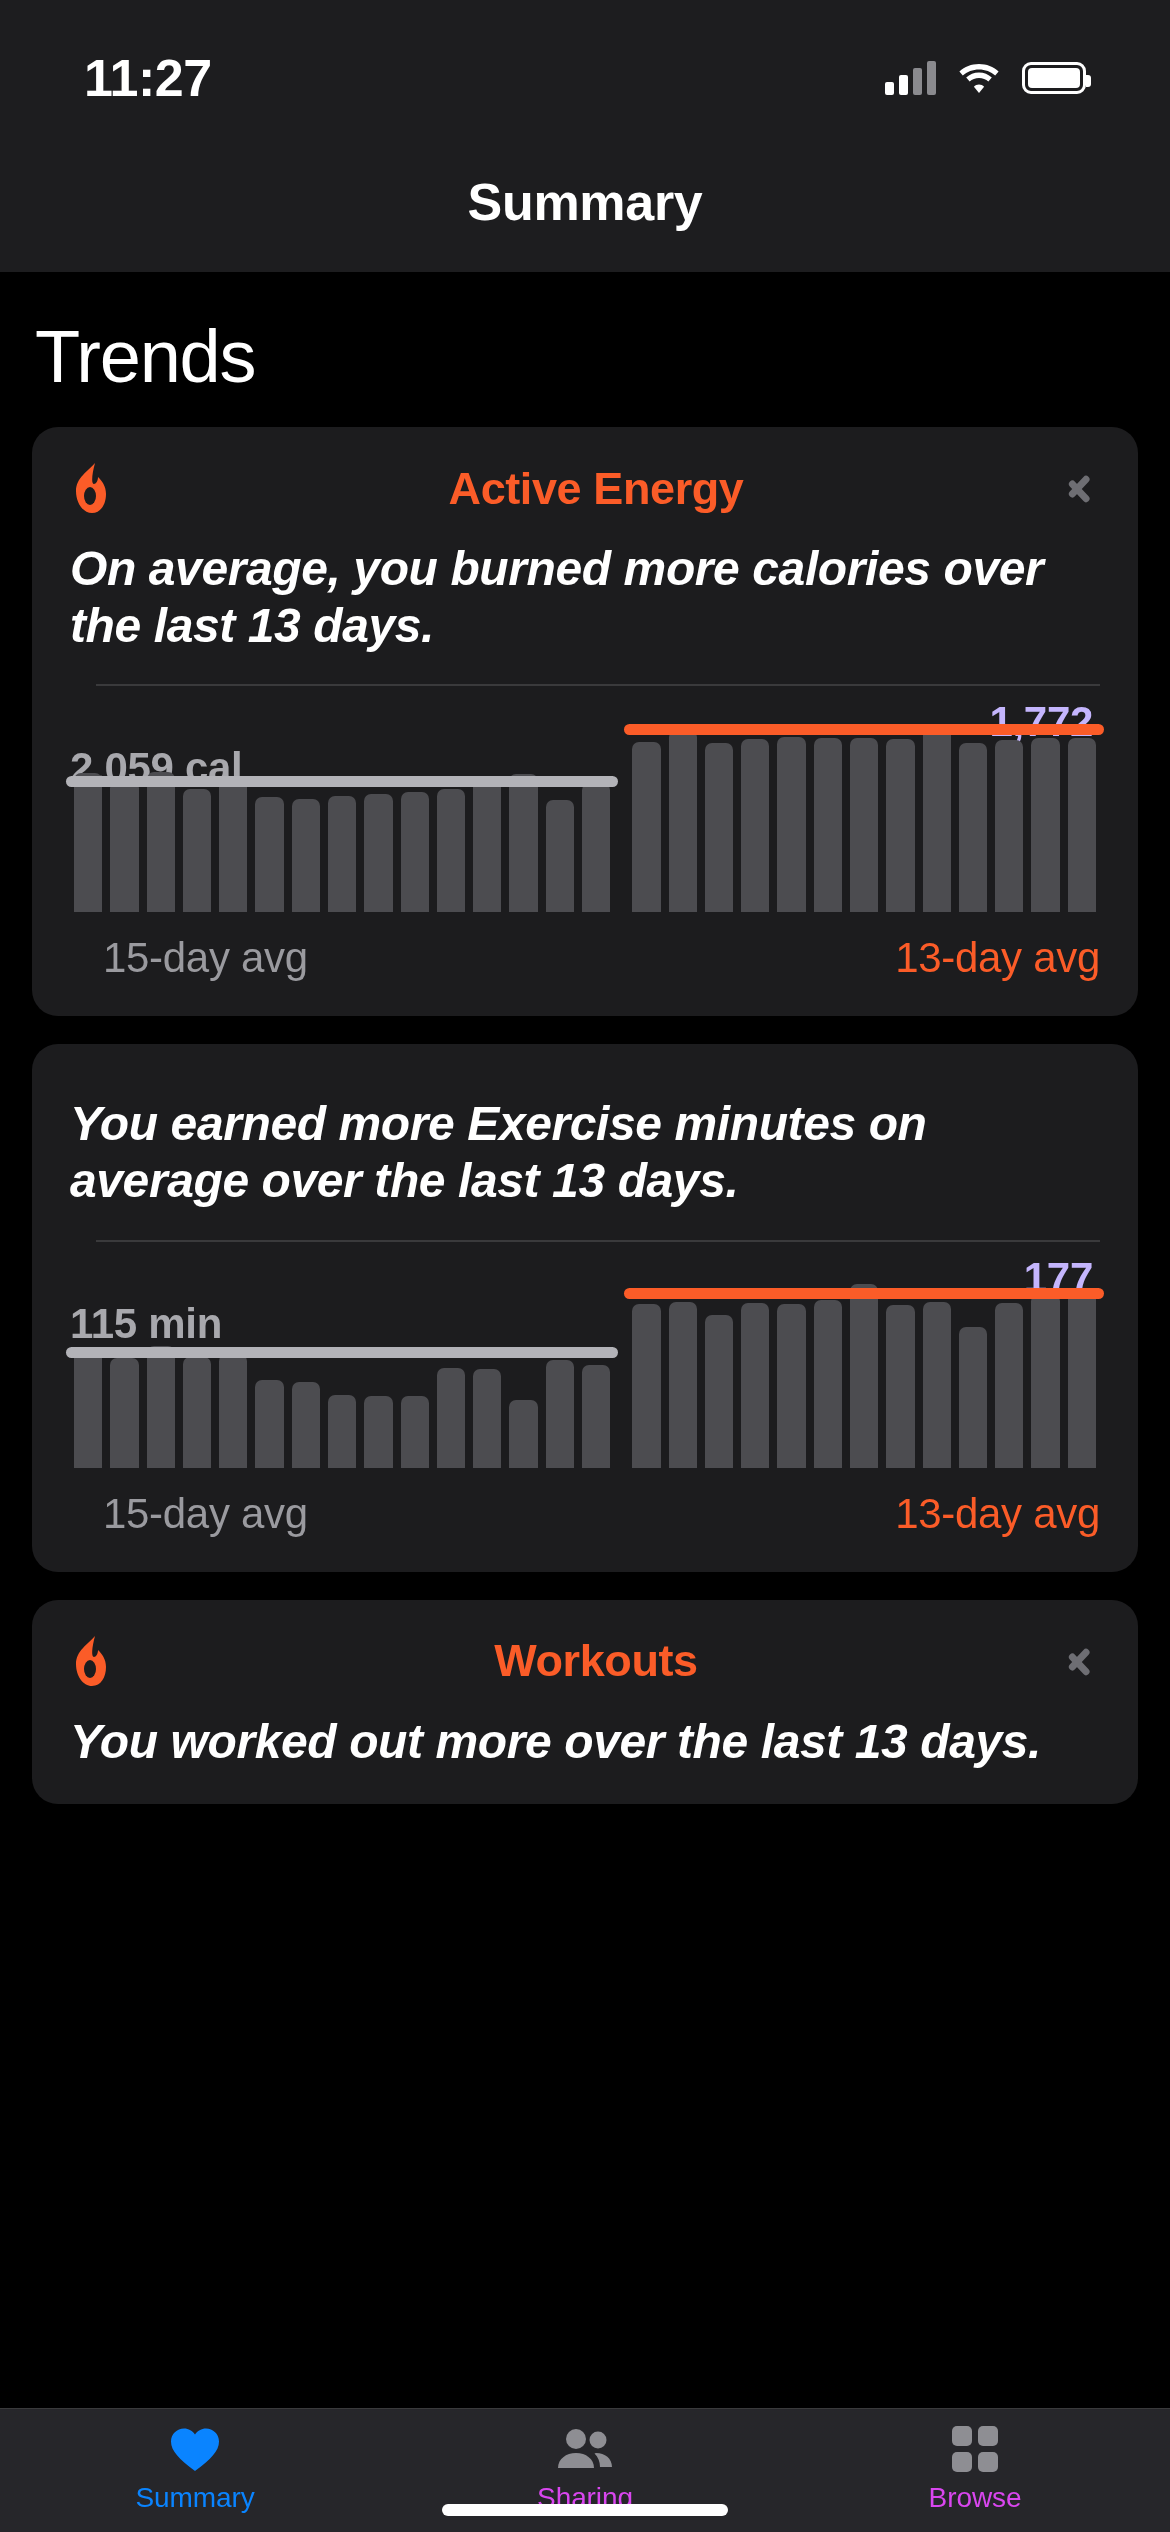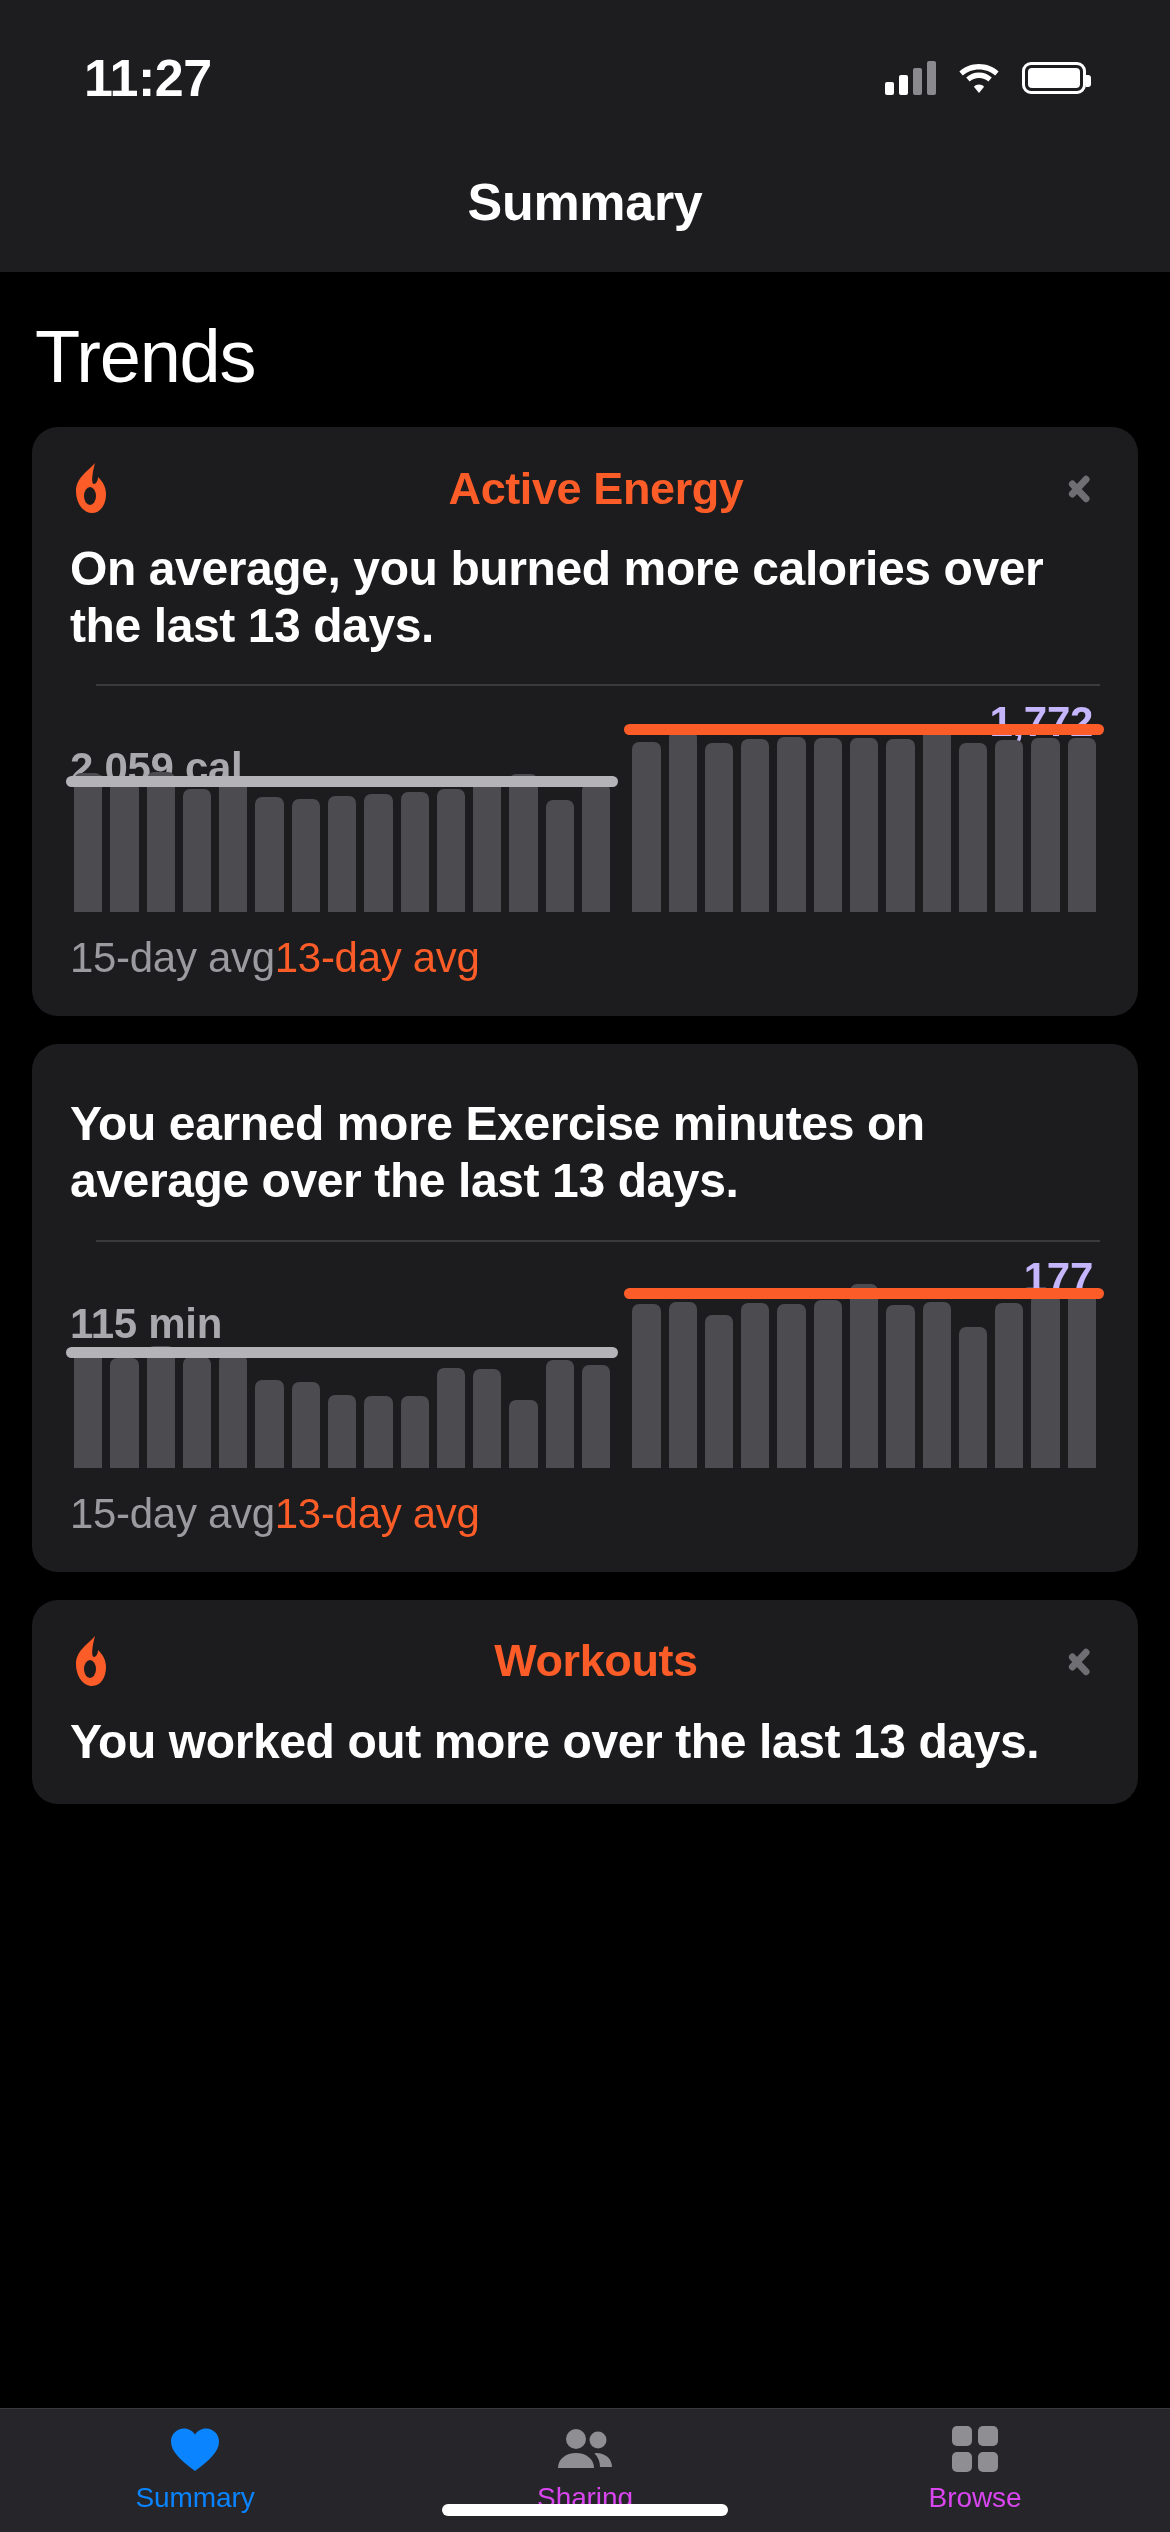--- a/index.html
+++ b/index.html
@@ -74,21 +74,21 @@
   }
   .chevron:before, .chevron:after {
     content:""; position:absolute; left:2px; width:27px; height:7px;
     background:#6e6e73; border-radius:4px;
   }
   .chevron:before { top:12px; transform:rotate(47deg); transform-origin:left center; }
   .chevron:after  { bottom:10px; transform:rotate(-47deg); transform-origin:left center; }
 
   .card-desc {
     color:#fff; font-size:48px; font-weight:bold;
-    line-height:1.18; letter-spacing:-0.4px; margin-top:22px;
+    line-height:1.18; letter-spacing:-0.4px; margin-top:22px;font-style:italic;
   }
   .divider { height:2px; background:#3a3a3c; margin:30px 0 0 26px; }
 
   
   .chart { position:relative; height:200px; margin-top:26px; }
   .bars { position:absolute; left:0; right:0; bottom:0; top:0; display:flex; align-items:flex-end; }
   .grp { display:flex; align-items:flex-end; height:100%; position:relative; }
   .grp.left  { flex:15 1 0; margin-right:14px; }
   .grp.right { flex:13 1 0; }
   .bar { flex:1 1 0; margin:0 4px; background:#4c4c50; border-radius:7px 7px 0 0; }
@@ -98,21 +98,21 @@
   .avgline.gray   { background:#b3b3b8; }
   .avgline.orange { background:#fb5c28; }
   .avglabel {
     position:absolute; font-size:42px; font-weight:bold; letter-spacing:-0.3px;
     white-space:nowrap;
   }
   .avglabel.gray   { color:#a8a8ad; left:0; }
   .avglabel.orange { color:#c4b5fd; right:7px; }
 
   .chart-footer {
-    display:flex; justify-content:flex-start; margin-top:22px;
+    display:flex; justify-content:space-between; margin-top:22px;margin-left:33px;
   }
   .footer-left  { color:#9a9a9f; font-size:42px; letter-spacing:-0.3px; }
   .footer-right { color:#fb5c28; font-size:42px; letter-spacing:-0.3px; }
 
   
   .tabbar {
     position:absolute; bottom:0; left:0; width:1170px; height:124px;
     background:rgba(40,40,44,0.96);
     border-top:1px solid #3a3a3c;
     display:flex; align-items:flex-start; padding-top:14px;

